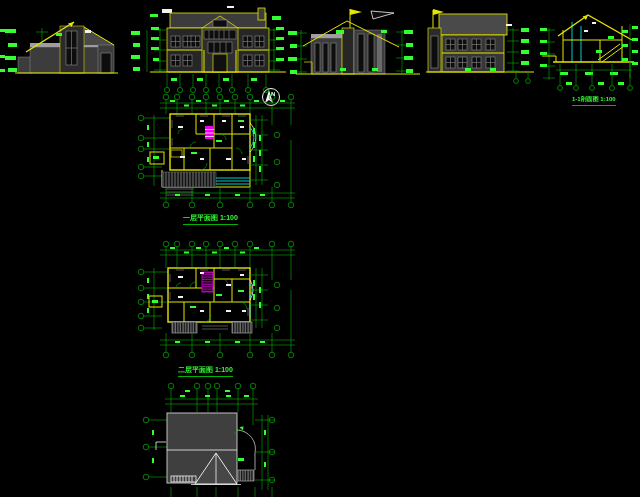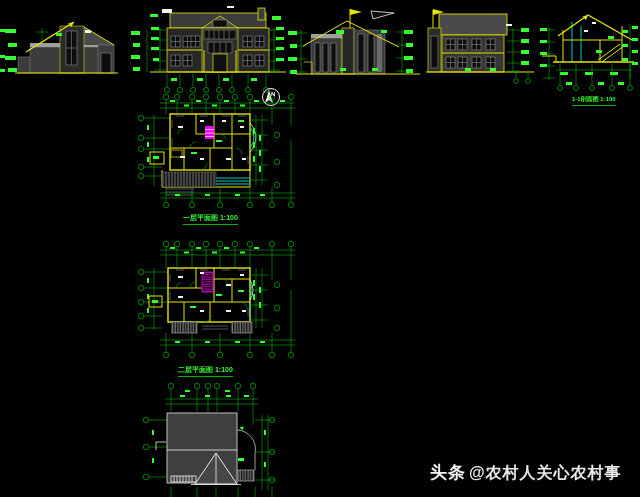--- a/index.html
+++ b/index.html
@@ -488,16 +488,13 @@
 
     <path class="lg" d="M171,487 V497 M197,487 V497 M216,487 V497 M238,487 V497 M255,487 V497 M272,487 V497"></path>
   </g>
 </svg>
 
 <div class="label ttl-plan" style="left:183px;top:213px;">一层平面图 1:100</div>
 <div class="label ttl-plan" style="left:178px;top:365px;">二层平面图 1:100</div>
 <div class="label ttl-sec" style="left:572px;top:95px;">1-1剖面图 1:100</div>
 <div class="north-n" style="left:271px;top:91px;">N</div>
 
-<div class="watermark">
-  <span class="brand">头条</span><span class="handle">@农村人关心农村事</span>
 </div>
-</div>
 
 </body></html>

